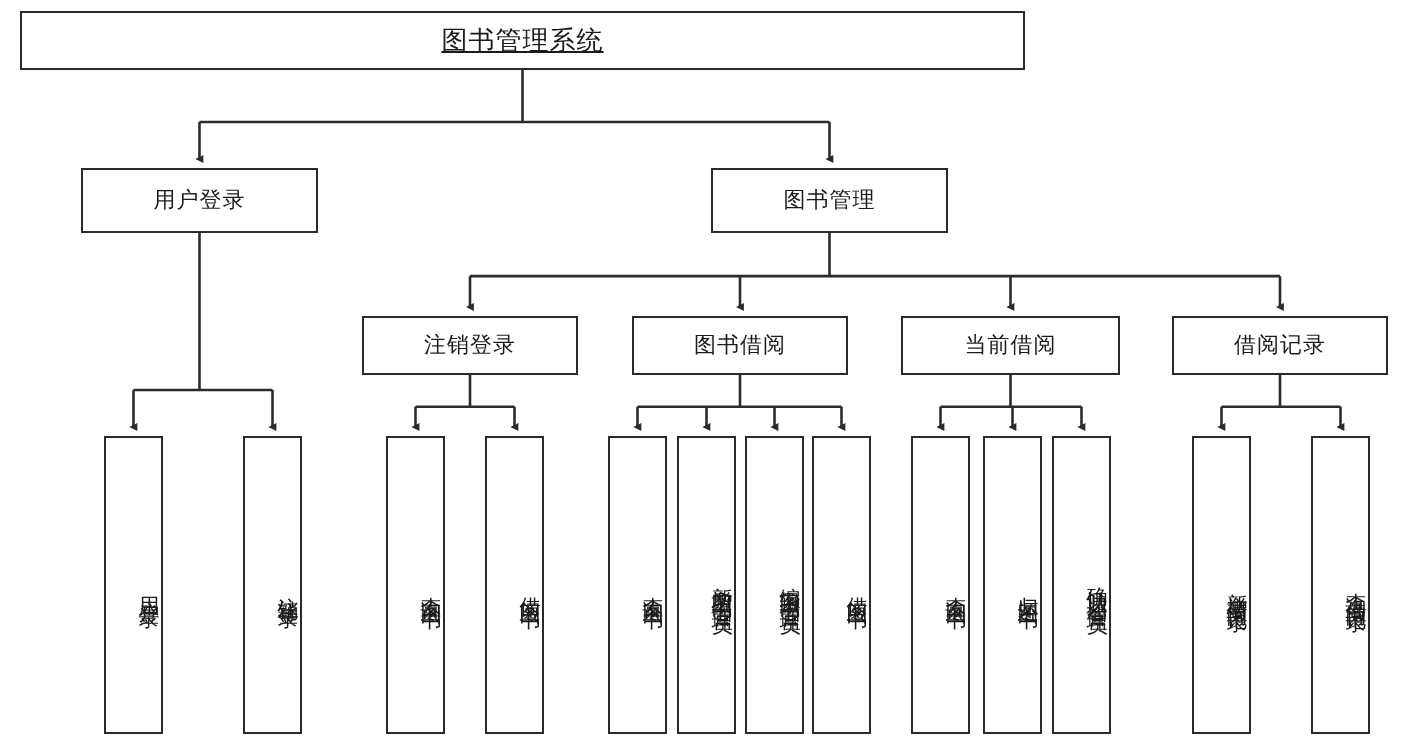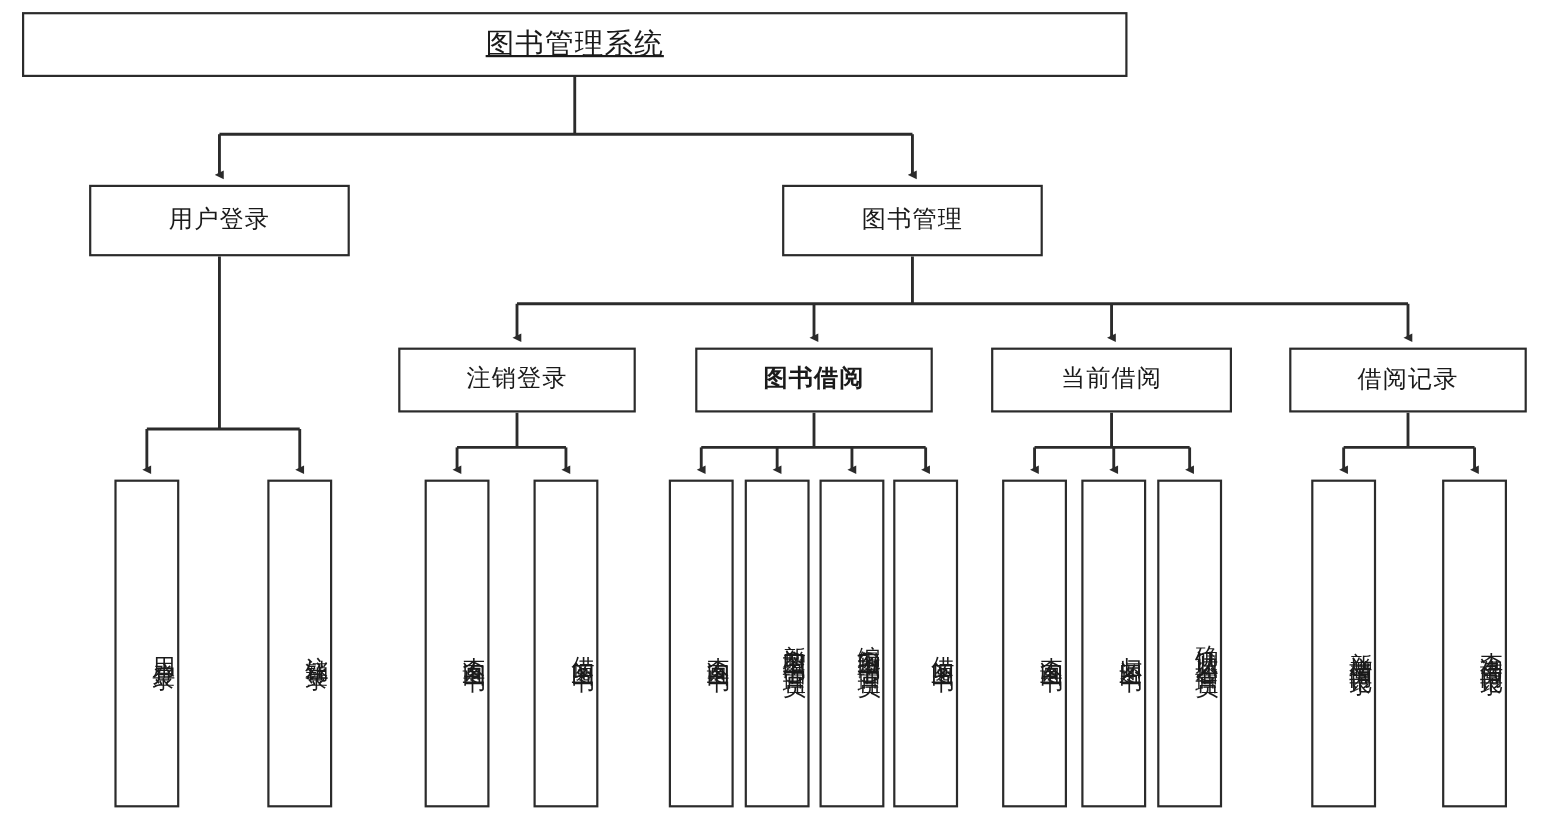--- a/index.html
+++ b/index.html
@@ -129,21 +129,21 @@
         <span>用户登录</span>
       </div>
       <div class="node horiz" style="left: 711px; top: 168px; width: 237px; height: 65px;">
         <span>图书管理</span>
       </div>
     </div>
   <div id="nodes-level3">
       <div class="node horiz" style="left: 362px; top: 316px; width: 216px; height: 59px;">
         <span>注销登录</span>
       </div>
-      <div class="node horiz" style="left: 632px; top: 316px; width: 216px; height: 59px; font-weight: bold;">
+      <div class="node horiz" style="left: 632px; top: 316px; width: 216px; height: 59px;">
         <span>图书借阅</span>
       </div>
       <div class="node horiz" style="left: 901px; top: 316px; width: 219px; height: 59px;">
         <span>当前借阅</span>
       </div>
       <div class="node horiz" style="left: 1172px; top: 316px; width: 216px; height: 59px; font-family: Liberation Serif, serif;">
         <span>借阅记录</span>
       </div>
     </div>
   <div id="nodes-leaves">

